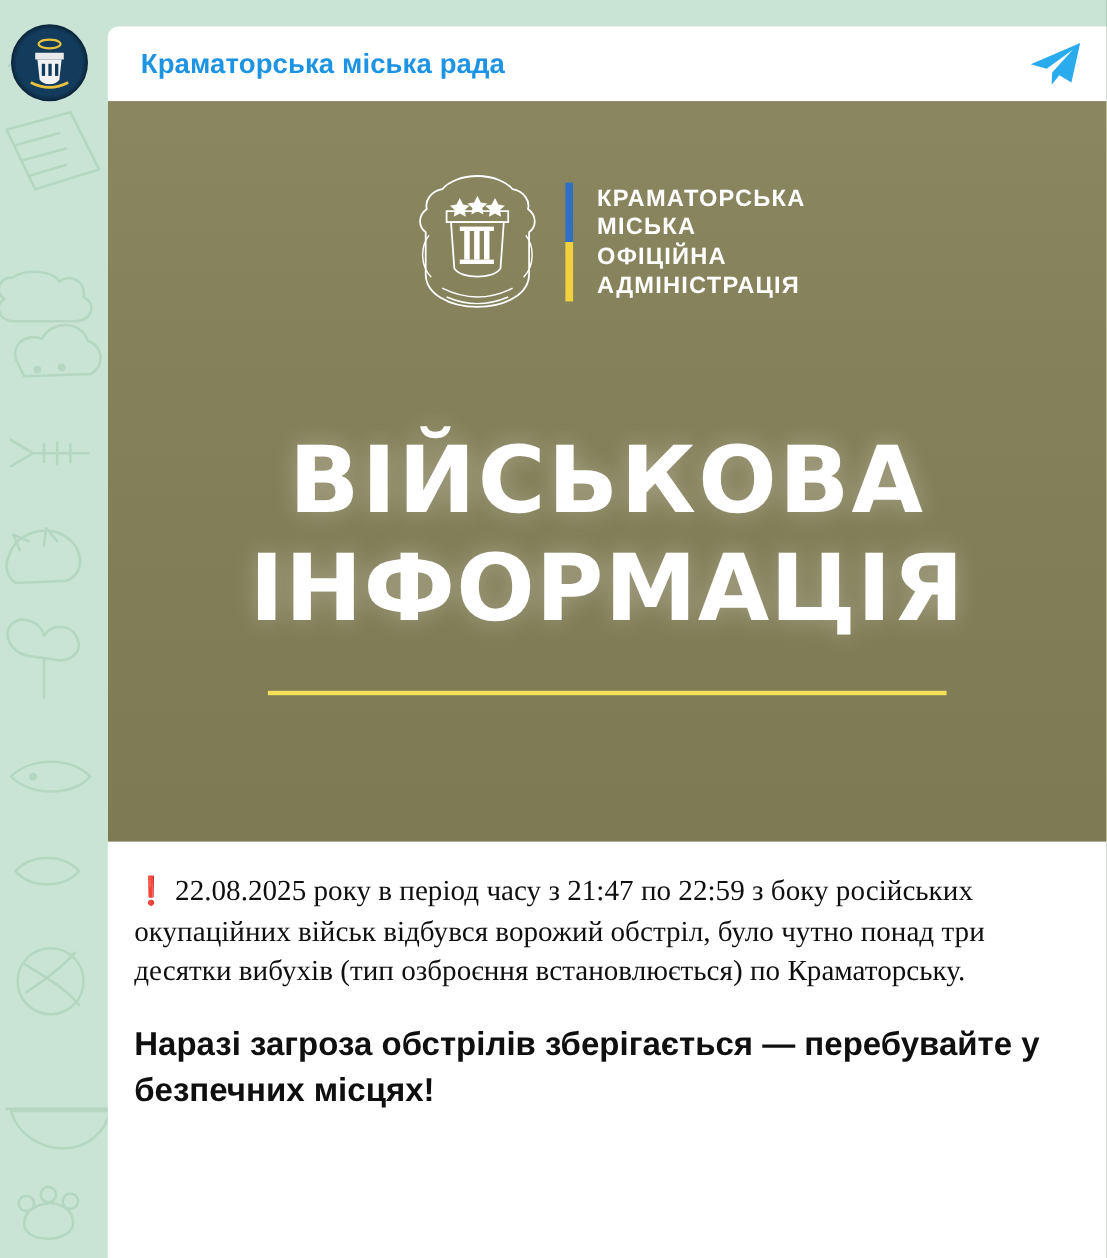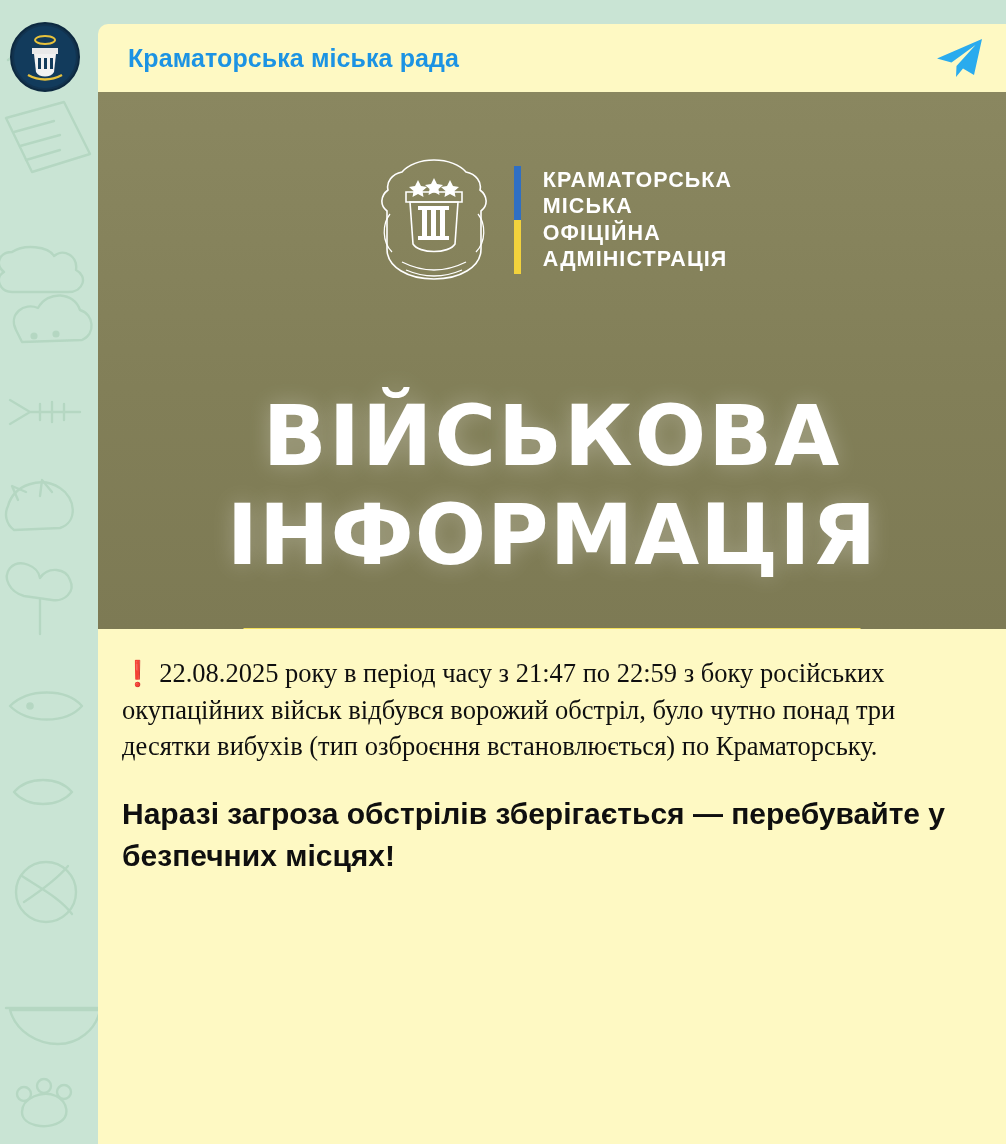--- a/index.html
+++ b/index.html
@@ -45,21 +45,21 @@
     z-index: 5;
   }
 
   
   .message-card {
     position: absolute;
     left: 98px;
     top: 24px;
     width: 908px;
     height: 1120px;
-    background: #fef9c3;
+    background: #ffffff;
     border-top-left-radius: 10px;
     overflow: hidden;
     z-index: 4;
   }
 
   .msg-header {
     height: 68px;
     display: flex;
     align-items: center;
     justify-content: space-between;
@@ -76,21 +76,21 @@
   .telegram-icon {
     width: 50px;
     height: 44px;
     flex: 0 0 auto;
   }
 
   
   .banner {
     position: relative;
     width: 908px;
-    height: 537px;
+    height: 673px;
     background: #84815a;
     overflow: hidden;
   }
   .banner-inner {
     position: absolute;
     inset: 0;
     background: linear-gradient(180deg, #8a8760 0%, #827f58 55%, #7d7a54 100%);
   }
 
   .emblem-row {

